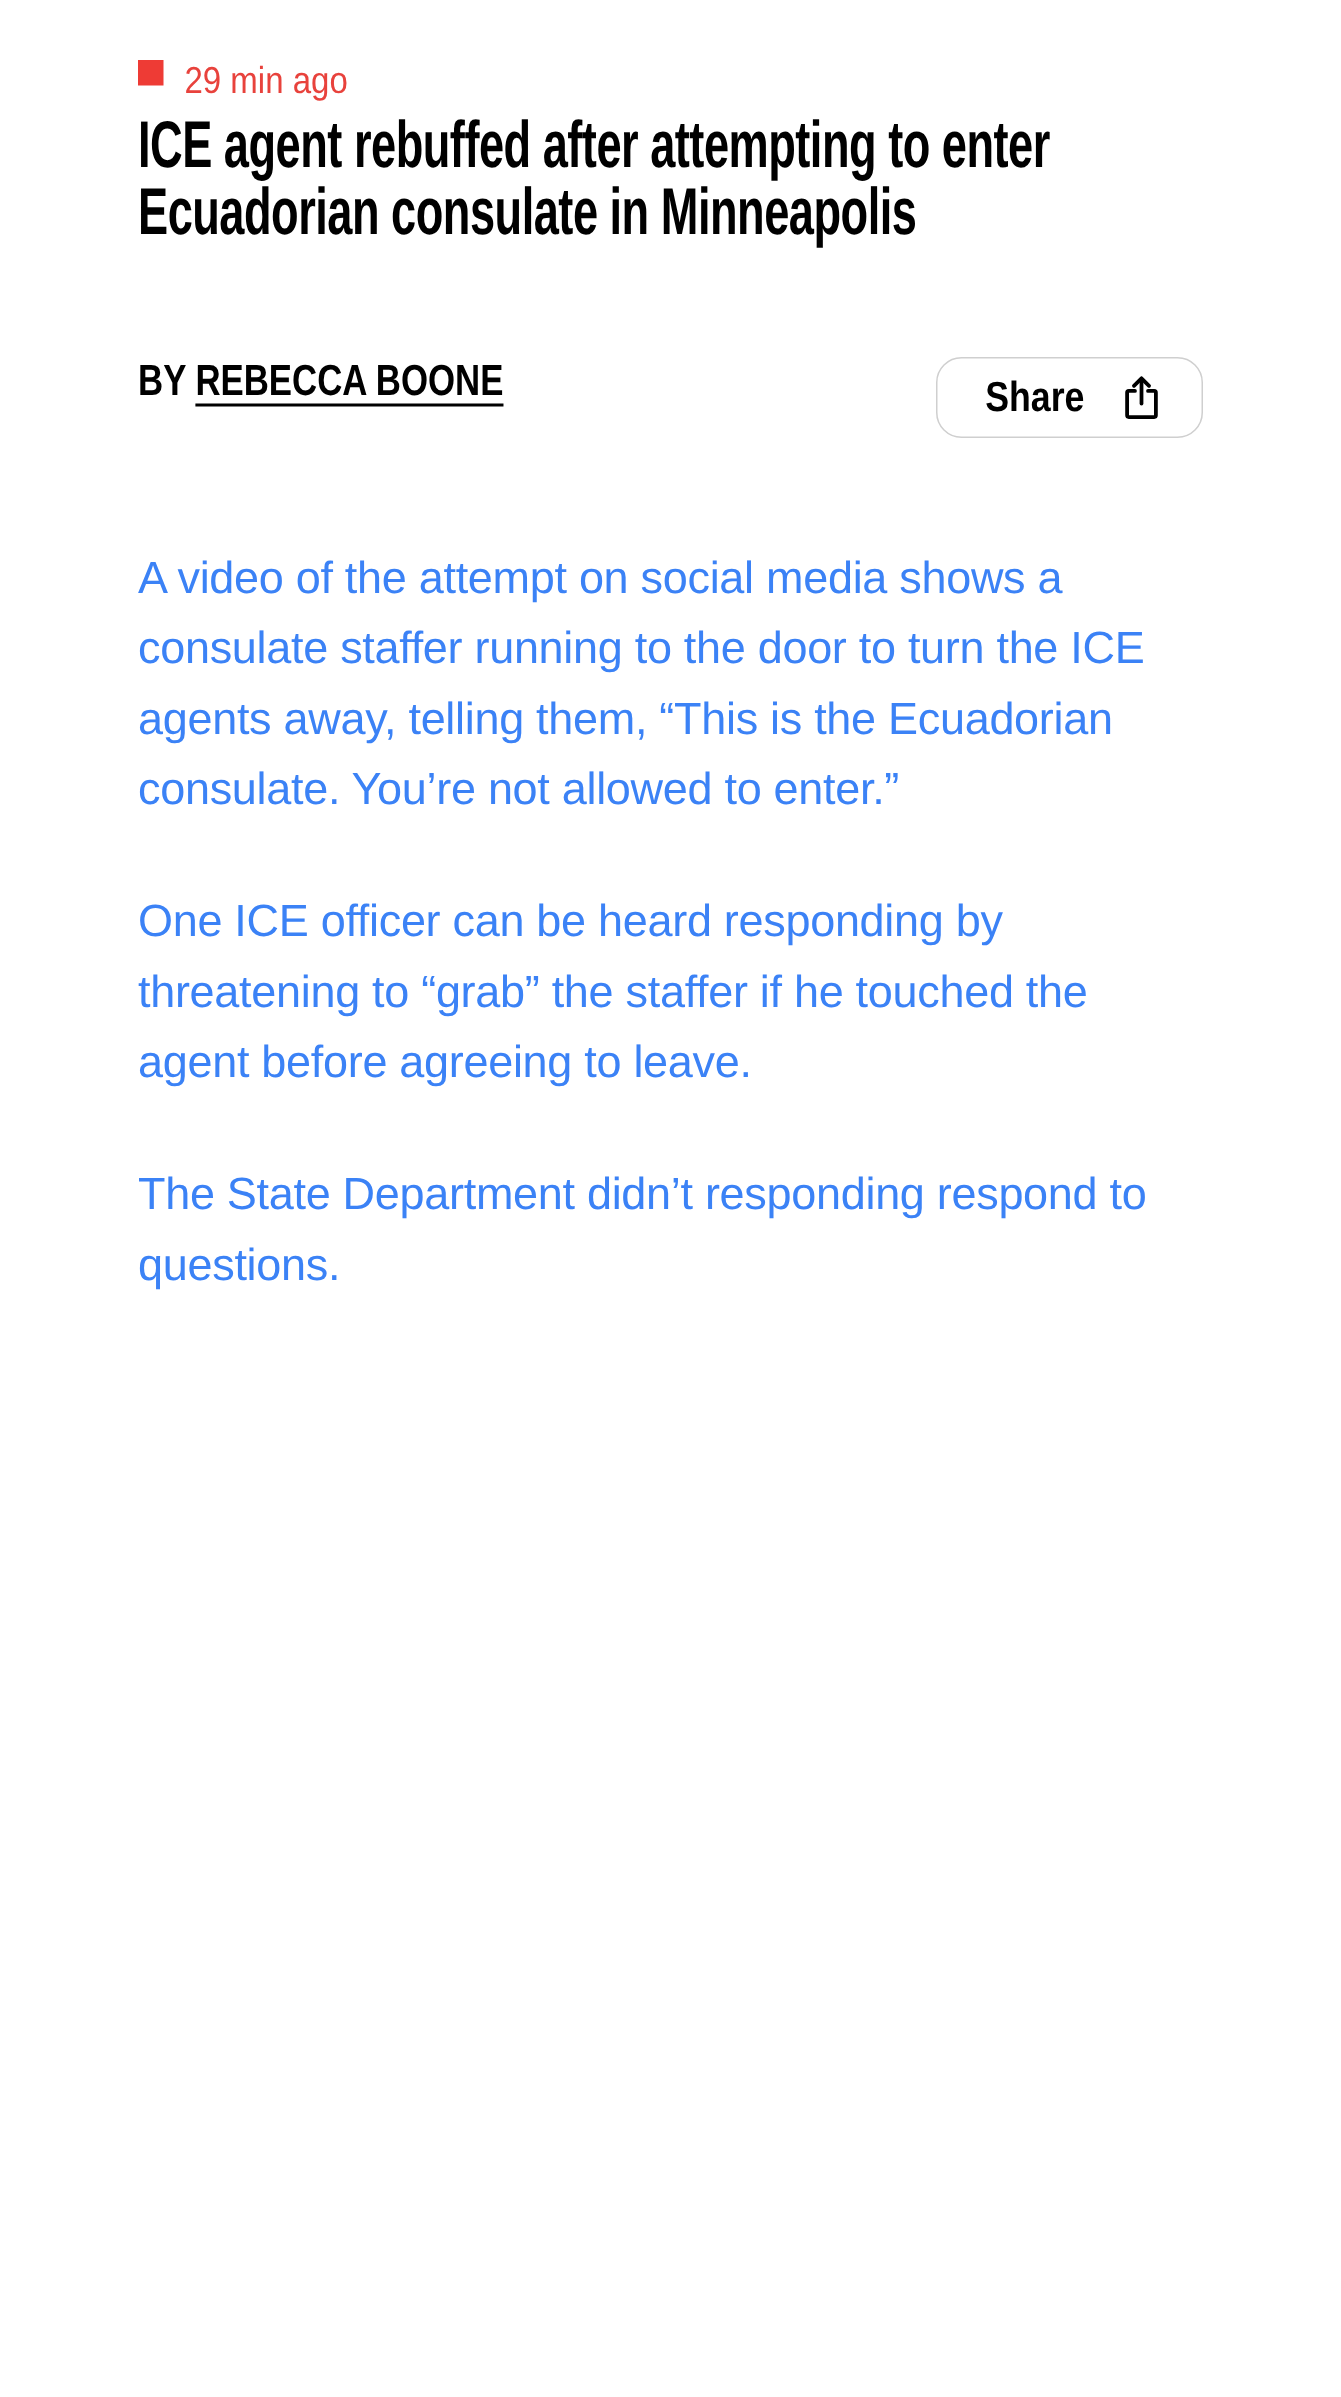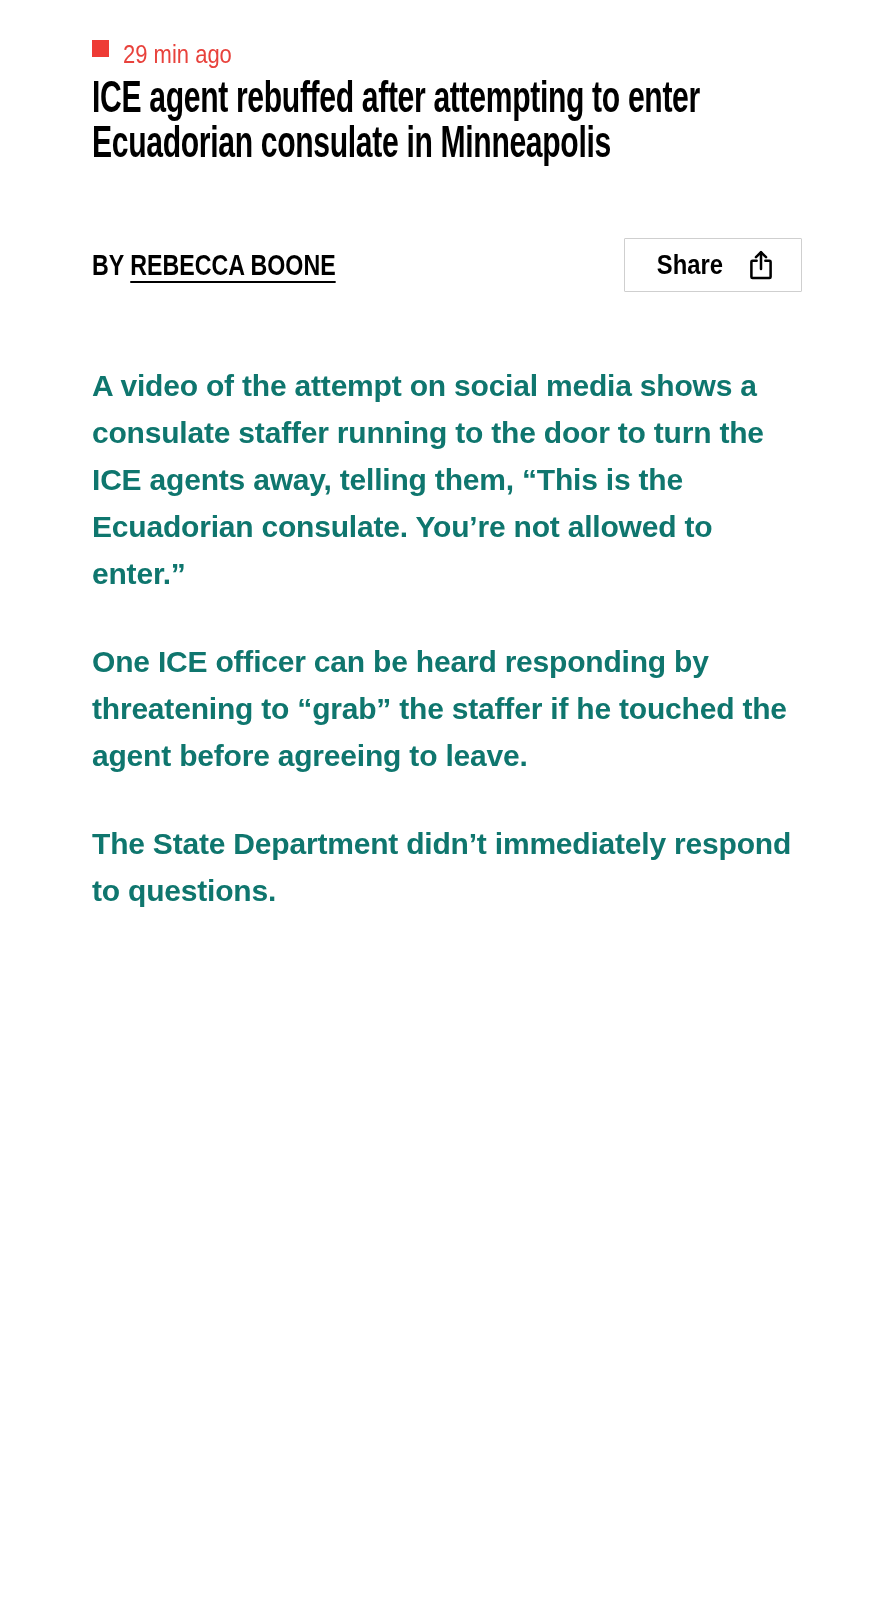--- a/index.html
+++ b/index.html
@@ -48,21 +48,20 @@
     width: 146%;
     transform: scaleX(0.685);
     transform-origin: left top;
   }
 
   
   .byline-row {
     margin-top: 72px;
     display: flex;
     justify-content: space-between;
-    align-items: center;
   }
   .byline {
     font-weight: 700;
     font-size: 29px;
     letter-spacing: 0px;
     color: #000;
     display: inline-block;
     transform: scaleX(0.8);
     transform-origin: left center;
     white-space: nowrap;
@@ -76,21 +75,21 @@
     cursor: pointer;
   }
   .share-button {
     display: flex;
     align-items: center;
     gap: 18px;
     height: 54px;
     padding: 0 26px;
     background: #ffffff;
     border: 1.5px solid #cfcfcf;
-    border-radius: 1px;
+    border-radius: 17px;
     cursor: pointer;
   }
   .share-label {
     font-weight: 700;
     font-size: 28px;
     color: #000;
     display: inline-block;
     transform: scaleX(0.85);
     transform-origin: center;
     white-space: nowrap;
@@ -98,23 +97,22 @@
   .share-icon { display: inline-flex; }
 
   
   .article-body {
     margin-top: 70px;
   }
   .article-body p {
     font-size: 30px;
     line-height: 47px;
     letter-spacing: -0.2px;
-    color: #0f766e;
+    color: #3b82f6;
     margin-bottom: 41px;
-    font-weight: bold;
   }
   .article-body p:last-child { margin-bottom: 0; }
 </style>
 </head>
 <body>
 
 <div class="timestamp-row">
   <span class="red-square"></span>
   <span class="timestamp-text">29 min ago</span>
 </div>
@@ -134,14 +132,14 @@
         <path d="M12 17.5 V3"></path>
         <path d="M7.6 7.2 L12 2.8 L16.4 7.2"></path>
       </svg>
     </span>
   </button>
 </div>
 
 <div class="article-body">
   <p>A video of the attempt on social media shows a consulate staffer running to the door to turn the ICE agents away, telling them, “This is the Ecuadorian consulate. You’re not allowed to enter.”</p>
   <p>One ICE officer can be heard responding by threatening to “grab” the staffer if he touched the agent before agreeing to leave.</p>
-  <p>The State Department didn’t immediately respond to questions.</p>
+  <p>The State Department didn’t responding respond to questions.</p>
 </div>
 
 </body></html>

